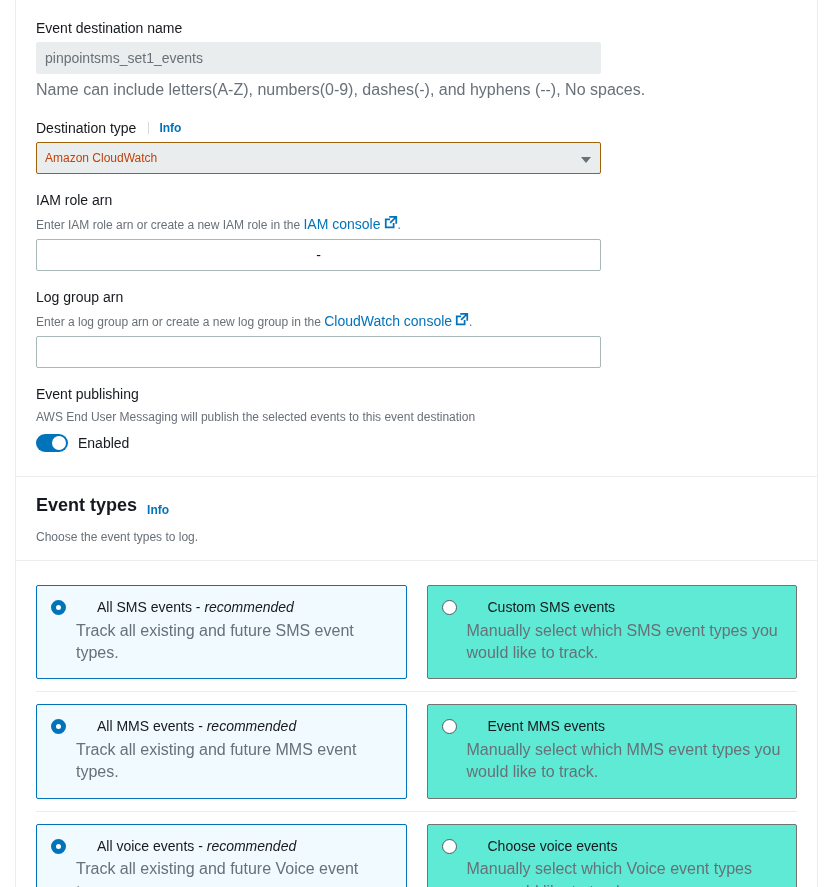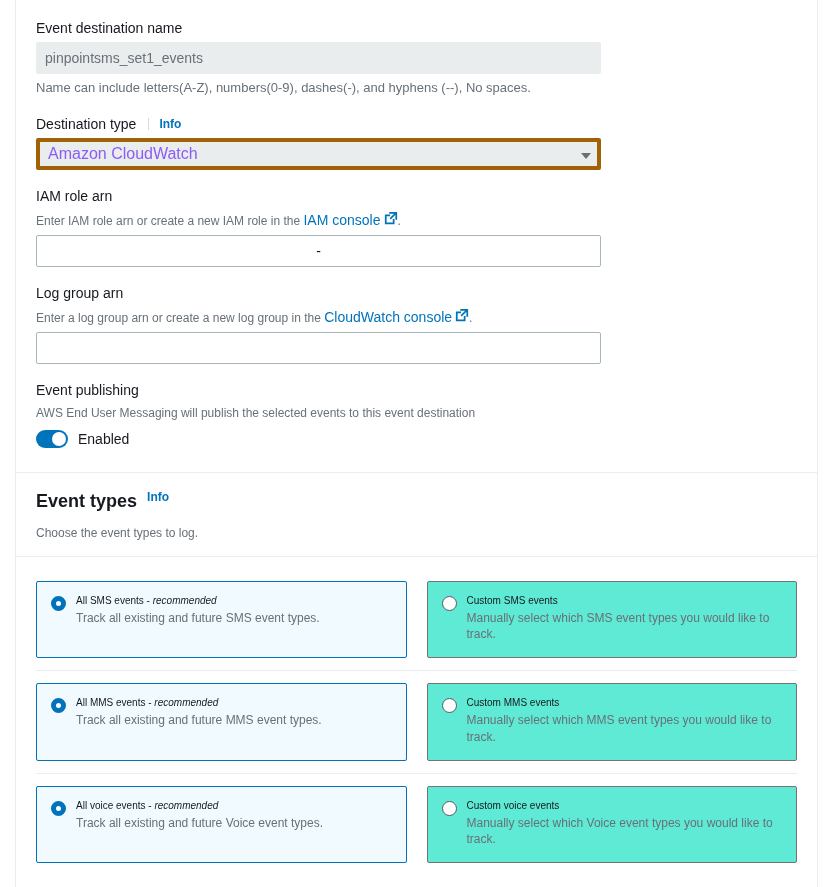--- a/index.html
+++ b/index.html
@@ -53,39 +53,39 @@
     border-color: #eaeded;
     color: #687078;
   }
   .select-wrap {
     position: relative;
     width: 565px;
   }
   .select-box {
     width: 100%;
     height: 32px;
-    border: 4px solid #a16207;
+    border: 1px solid #a16207;
     background: #eaeded;
     border-radius: 2px;
     padding: 4px 30px 4px 8px;
-    font-size: 16px;
-    color: #8b5cf6;
+    font-size: 12px;
+    color: #c2410c;
     display: flex;
     align-items: center;
     cursor: default;
   }
   .select-caret {
     position: absolute;
     right: 10px;
     top: 50%;
     transform: translateY(-50%);
     pointer-events: none;
   }
   .helper-text {
-    font-size: 13px;
+    font-size: 16px;
     color: #687078;
     margin-top: 4px;
     line-height: 1.5;
   }
   .helper-inline {
     font-size: 12px;
     color: #687078;
     margin-bottom: 4px;
     line-height: 1.5;
   }
@@ -123,21 +123,21 @@
   }
   .section-header {
     padding: 18px 20px 4px 20px;
     border-top: 1px solid #eaeded;
   }
   .section-title {
     font-size: 18px;
     font-weight: 700;
     color: #16191f;
     display: flex;
-    align-items: flex-start;
+    align-items: flex-end;
     gap: 10px;
   }
   .section-title .info-link { font-size: 12px; padding-left:0; border:none;}
   .section-sub {
     font-size: 12px;
     color: #687078;
     margin-top: 14px;
   }
   .tiles-area { padding: 14px 20px 20px 20px; border-top:1px solid #eaeded; margin-top:12px;}
   .tiles-row {
@@ -168,27 +168,28 @@
     flex-shrink: 0;
     margin-top: 2px;
     position: relative;
     background:#fff;
   }
   .radio.on {
     border: 5px solid #0073bb;
   }
   .tile-body { flex: 1; }
   .tile-title {
-    font-size: 10px;
+    font-size: 14px;
     color: #16191f;
     line-height: 1.4;
+    margin-left: 21px;
   }
   .tile-title .rec { font-style: italic; }
   .tile-desc {
-    font-size: 12px;
+    font-size: 16px;
     color: #687078;
     margin-top: 2px;
     line-height: 1.4;
   }
 </style>
 </head>
 <body>
 
 <div class="panel">
 
@@ -287,38 +288,38 @@
       <div class="tile selected">
         <div class="radio on"></div>
         <div class="tile-body">
           <div class="tile-title"><span>All MMS events - </span><span class="rec">recommended</span></div>
           <div class="tile-desc">Track all existing and future MMS event types.</div>
         </div>
       </div>
       <div class="tile">
         <div class="radio"></div>
         <div class="tile-body">
-          <div class="tile-title">Custom MMS events</div>
+          <div class="tile-title">Event MMS events</div>
           <div class="tile-desc">Manually select which MMS event types you would like to track.</div>
         </div>
       </div>
     </div>
 
     <div class="tiles-row">
       <div class="tile selected">
         <div class="radio on"></div>
         <div class="tile-body">
           <div class="tile-title"><span>All voice events - </span><span class="rec">recommended</span></div>
           <div class="tile-desc">Track all existing and future Voice event types.</div>
         </div>
       </div>
       <div class="tile">
         <div class="radio"></div>
         <div class="tile-body">
-          <div class="tile-title">Custom voice events</div>
+          <div class="tile-title">Choose voice events</div>
           <div class="tile-desc">Manually select which Voice event types you would like to track.</div>
         </div>
       </div>
     </div>
 
   </div>
 
 </div>
 
 </body></html>

